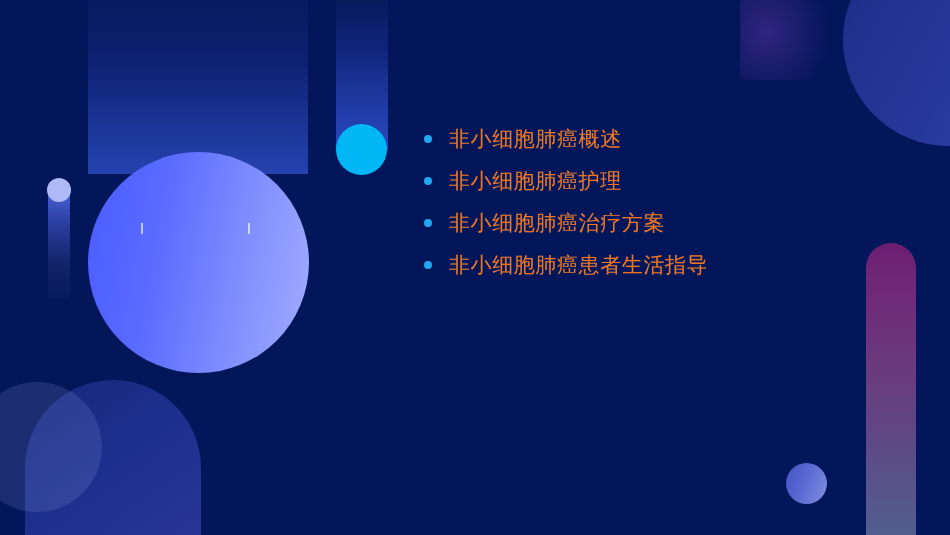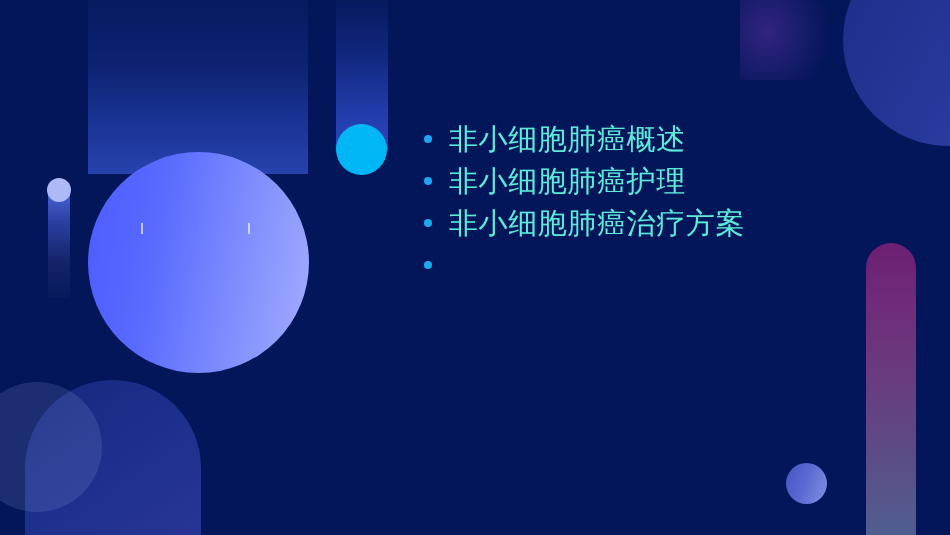--- a/index.html
+++ b/index.html
@@ -128,23 +128,23 @@
   }
   .bullet-dot {
     flex: 0 0 auto;
     width: 8px;
     height: 8px;
     border-radius: 50%;
     background: #1fa8f2;
     margin-right: 17px;
   }
   .bullet-text {
-    font-size: 29px;
+    font-size: 21px;
     line-height: 1.2;
-    color: #5eead4;
+    color: #f97316;
     letter-spacing: 0.6px;
     white-space: nowrap;
     text-shadow: 0 0 1px rgba(40,160,245,0.35);
   }
 </style>
 </head>
 <body>
 
 <div id="slide">
 
@@ -175,16 +175,17 @@
     <li class="bullet-row">
       <span class="bullet-dot"></span>
       <span class="bullet-text">非小细胞肺癌护理</span>
     </li>
     <li class="bullet-row">
       <span class="bullet-dot"></span>
       <span class="bullet-text">非小细胞肺癌治疗方案</span>
     </li>
     <li class="bullet-row">
       <span class="bullet-dot"></span>
+      <span class="bullet-text">非小细胞肺癌患者生活指导</span>
     </li>
   </ul>
 
 </div>
 
 </body></html>

